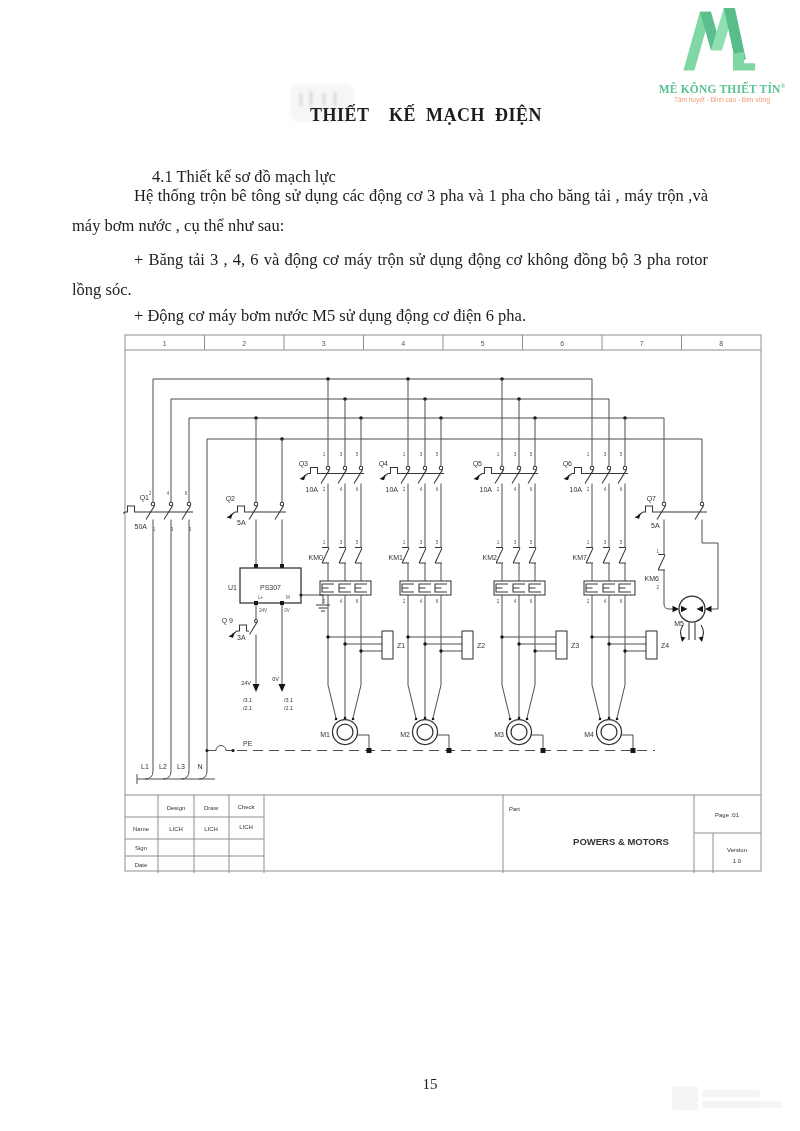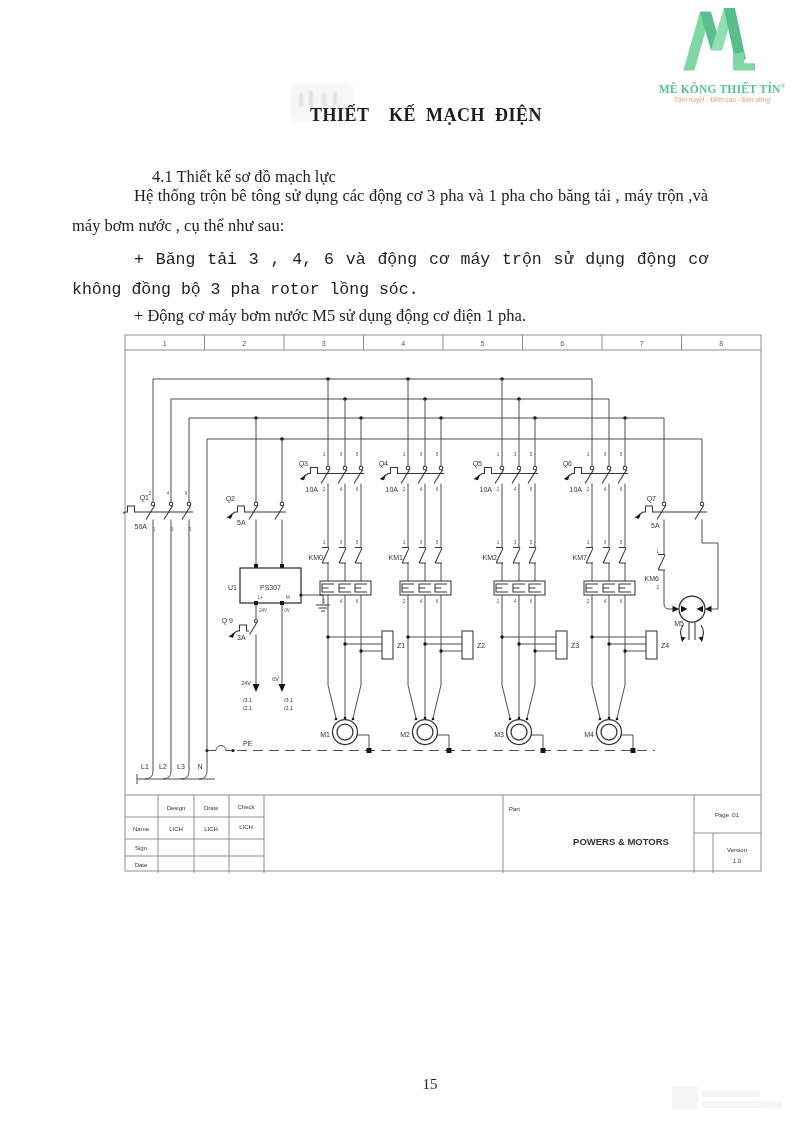--- a/index.html
+++ b/index.html
@@ -7,21 +7,21 @@
   .abs{position:absolute;}
   
   .doc-title{left:0;top:93px;width:800px;text-align:center;padding-left:52px;box-sizing:border-box;
     font-size:18px;font-weight:bold;letter-spacing:.5px;word-spacing:5px;white-space:pre;}
   .smudge{left:290px;top:84px;width:64px;height:38px;filter:blur(1.6px);opacity:.45;}
   .smudge i{position:absolute;background:#8d8d8d;width:2px;height:13px;display:block;}
   .smudge .blob{position:absolute;left:0;top:0;width:100%;height:100%;background:#ededed;border-radius:8px;}
   .section-heading{left:152px;top:153px;font-size:16.5px;font-weight:normal;}
   .para{left:72px;width:636px;font-size:16.5px;line-height:29.5px;text-align:justify;margin:0;}
   .para.ind{text-indent:62px;}
-  #p1{top:181px;} #p2{top:245px;font-family:Liberation Mono, monospace;} #p3{top:301px;}
+  #p1{top:181px;} #p2{top:245px;} #p3{top:301px;}
   
   .logo{left:646px;top:5px;width:152px;text-align:center;}
   .logo-name{font-size:11.5px;font-weight:bold;color:#58c392;letter-spacing:.2px;white-space:nowrap;}
   .logo-name sup{font-size:6px;vertical-align:super;}
   .logo-tagline{font-size:6.5px;color:#ef9a76;font-family:"Liberation Sans",sans-serif;margin-top:1px;white-space:nowrap;}
   
   .schematic{left:123px;top:333px;width:640px;height:540px;}
   svg .w{stroke:#4f4f4f;stroke-width:1;fill:none;}
   svg .c{stroke:#383838;stroke-width:1.05;fill:none;}
   svg .c2{stroke:#2f2f2f;stroke-width:1.25;fill:none;}
@@ -54,21 +54,21 @@
     <span class="blob"></span>
     <i style="left:10px;top:9px;"></i>
     <i style="left:20px;top:7px;height:15px;"></i>
     <i style="left:33px;top:9px;"></i>
     <i style="left:44px;top:8px;height:14px;"></i>
   </div>
 <h1 class="abs doc-title">THIẾT  KẾ MẠCH ĐIỆN</h1>
 <h2 class="abs section-heading">4.1 Thiết kế sơ đồ mạch lực</h2>
 <p id="p1" class="abs para ind">Hệ thống trộn bê tông sử dụng các động cơ 3 pha và 1 pha cho băng tải , máy trộn ,và máy bơm nước , cụ thể như  sau:</p>
 <p id="p2" class="abs para ind">+ Băng tải 3 , 4, 6 và động cơ máy trộn sử  dụng  động cơ không  đồng  bộ 3 pha rotor  lồng  sóc.</p>
-<p id="p3" class="abs para ind">+ Động cơ máy bơm nước  M5 sử dụng động cơ điện 1 pha.</p>
+<p id="p3" class="abs para ind">+ Động cơ máy bơm nước  M5 sử dụng động cơ điện 6 pha.</p>
 
 <div class="abs schematic">
 <svg width="640" height="540" viewBox="0 0 640 540">
   <defs>
     <g id="act">
           <path class="c" d="M0,0 h-2.5 v-6 h-7 v6 h-2.5 l-4.5,3.2"></path>
           <polygon class="d" points="-20.5,5.5 -14.2,1.6 -16,6.8"></polygon>
         </g>
     <g id="pol">
           <circle class="c" cx="0" cy="0" r="1.8"></circle>

